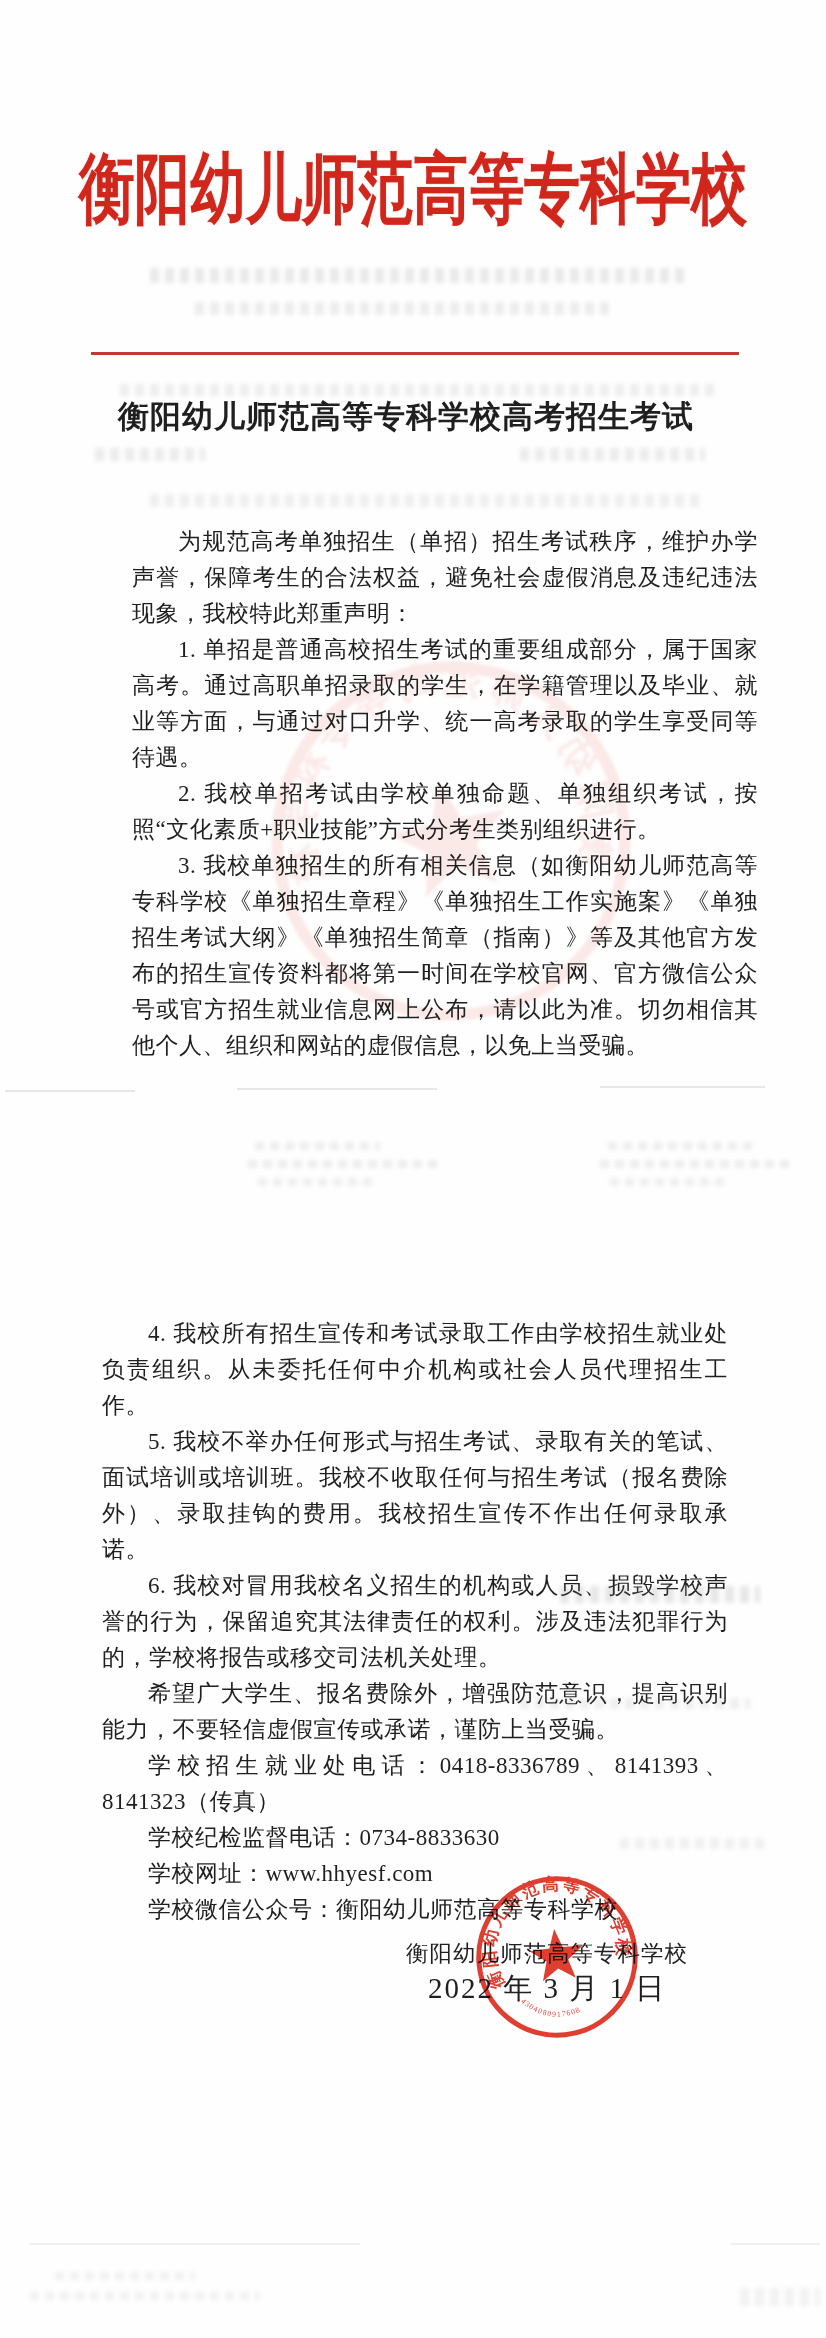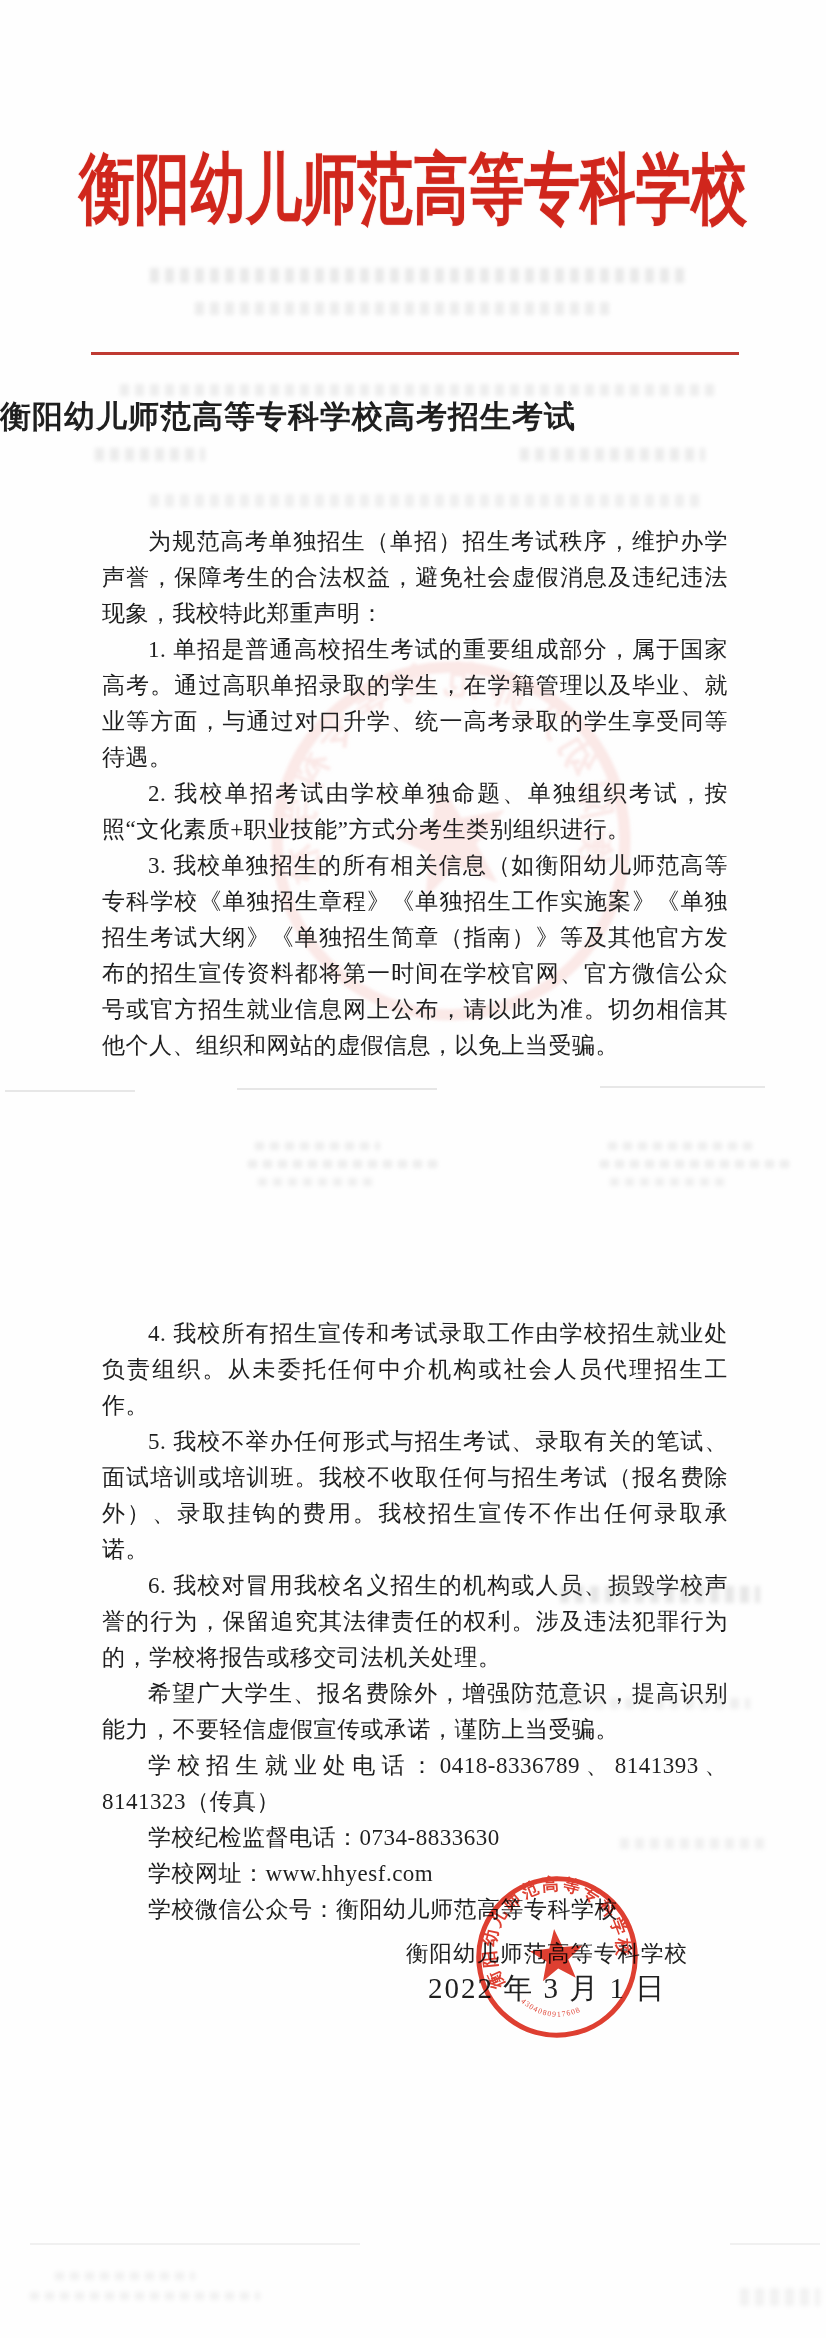--- a/index.html
+++ b/index.html
@@ -21,32 +21,32 @@
     transform:scale(0.96,1.32);transform-origin:50% 50%;
     white-space:nowrap;
     text-shadow:0 0 1px rgba(208,38,28,.55);
   }
   .red-rule{
     position:absolute;top:352px;left:91px;width:648px;height:3px;
     background:#bf3a32;
   }
 
   
-  .doc-title{position:absolute;top:396px;left:0;width:812px;}
+  .doc-title{position:absolute;top:396px;left:0;width:812px;text-align:center;}
   .doc-title .t1{font-size:31px;font-weight:bold;letter-spacing:1px;}
   .doc-title .t2{font-size:31px;font-weight:bold;letter-spacing:.58em;text-indent:.58em;margin-top:9px;}
 
   
   .body-block{position:absolute;left:102px;width:626px;}
   .body-block p{
     margin:0;font-size:23px;line-height:36px;
     text-indent:2em;text-align:justify;
     letter-spacing:.5px;
   }
-  .b1{top:524px;}
+  .b1{top:524px;margin-left:30px;}
   .b2{top:1316px;}
 
   
   .sign-block{position:absolute;top:1938px;right:138px;text-align:center;}
   .sign-line{font-size:22.5px;letter-spacing:1px;white-space:nowrap;}
   .date-line{font-size:29px;letter-spacing:2px;white-space:nowrap;}
 
   
   .seal{position:absolute;pointer-events:none;}
   .seal-main{

